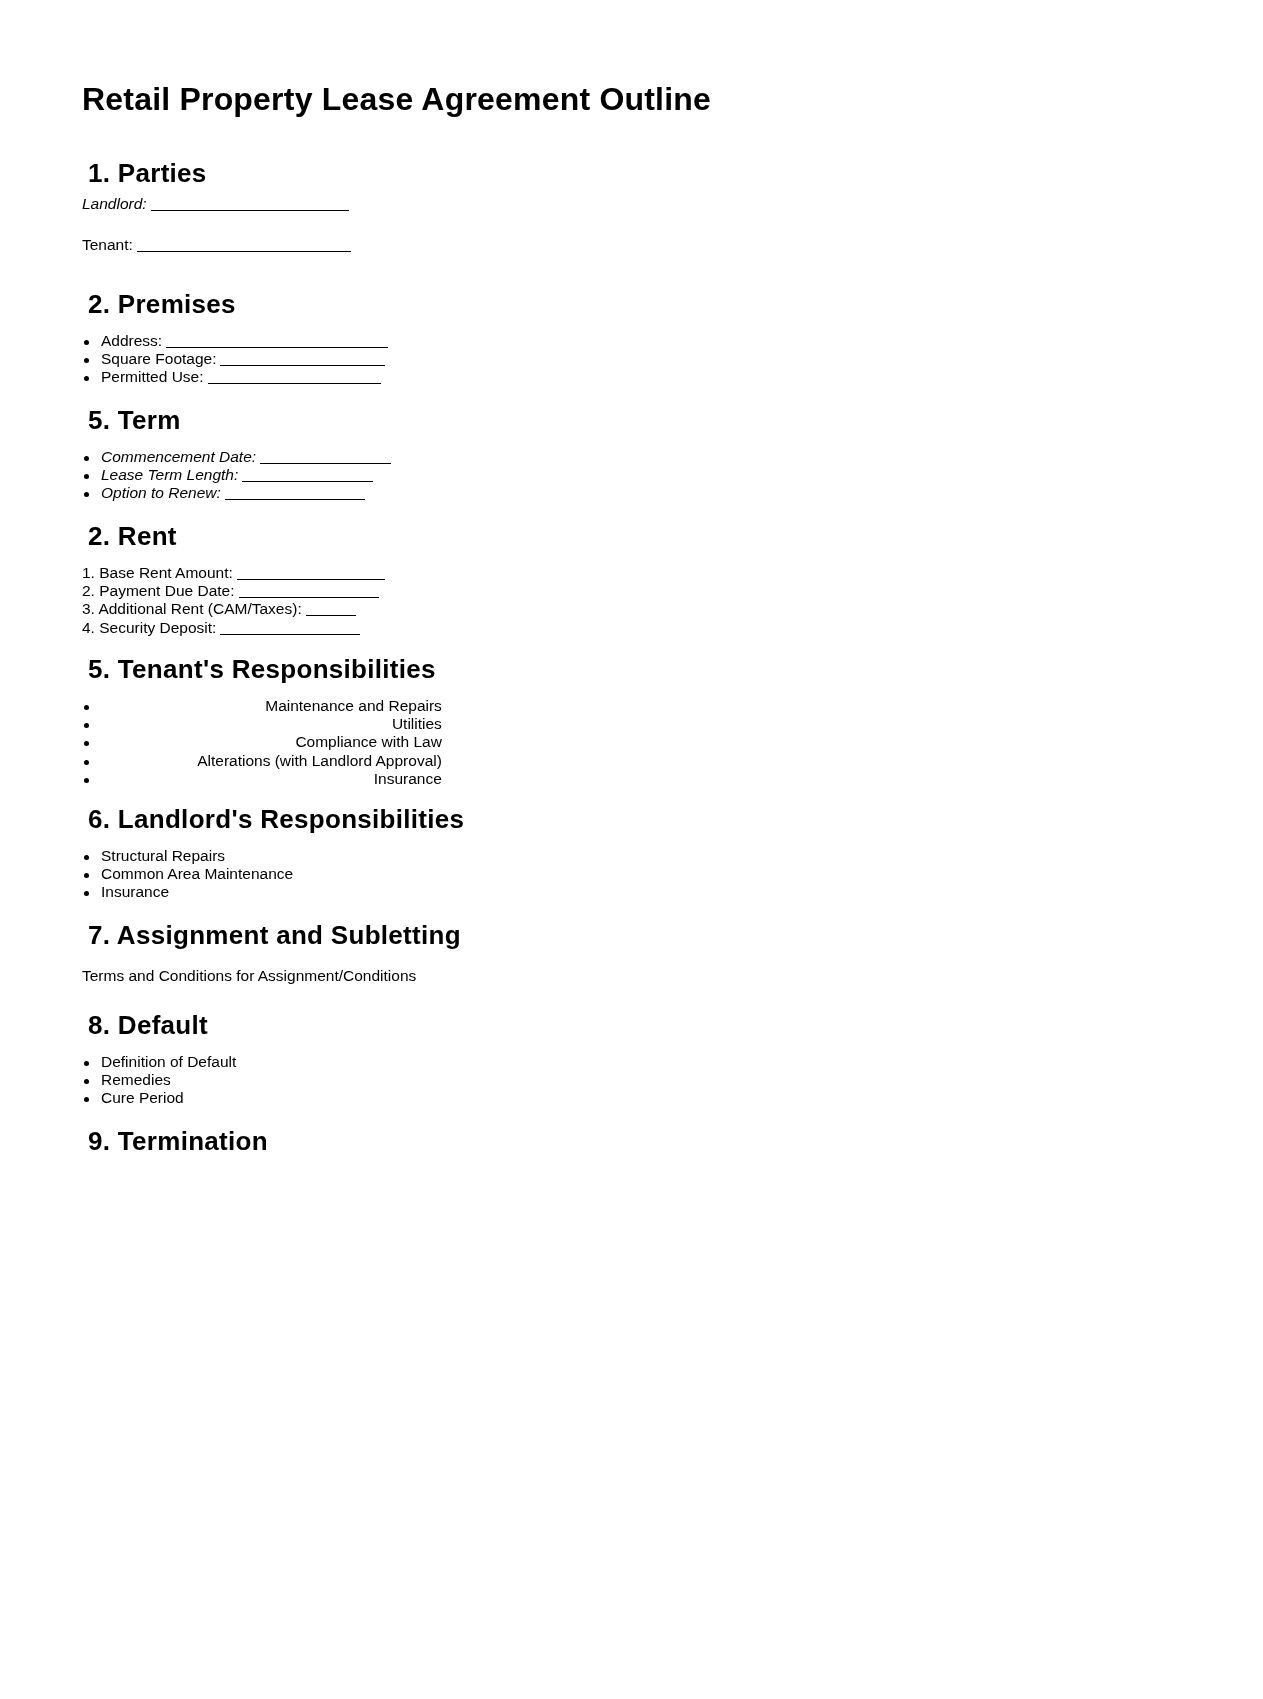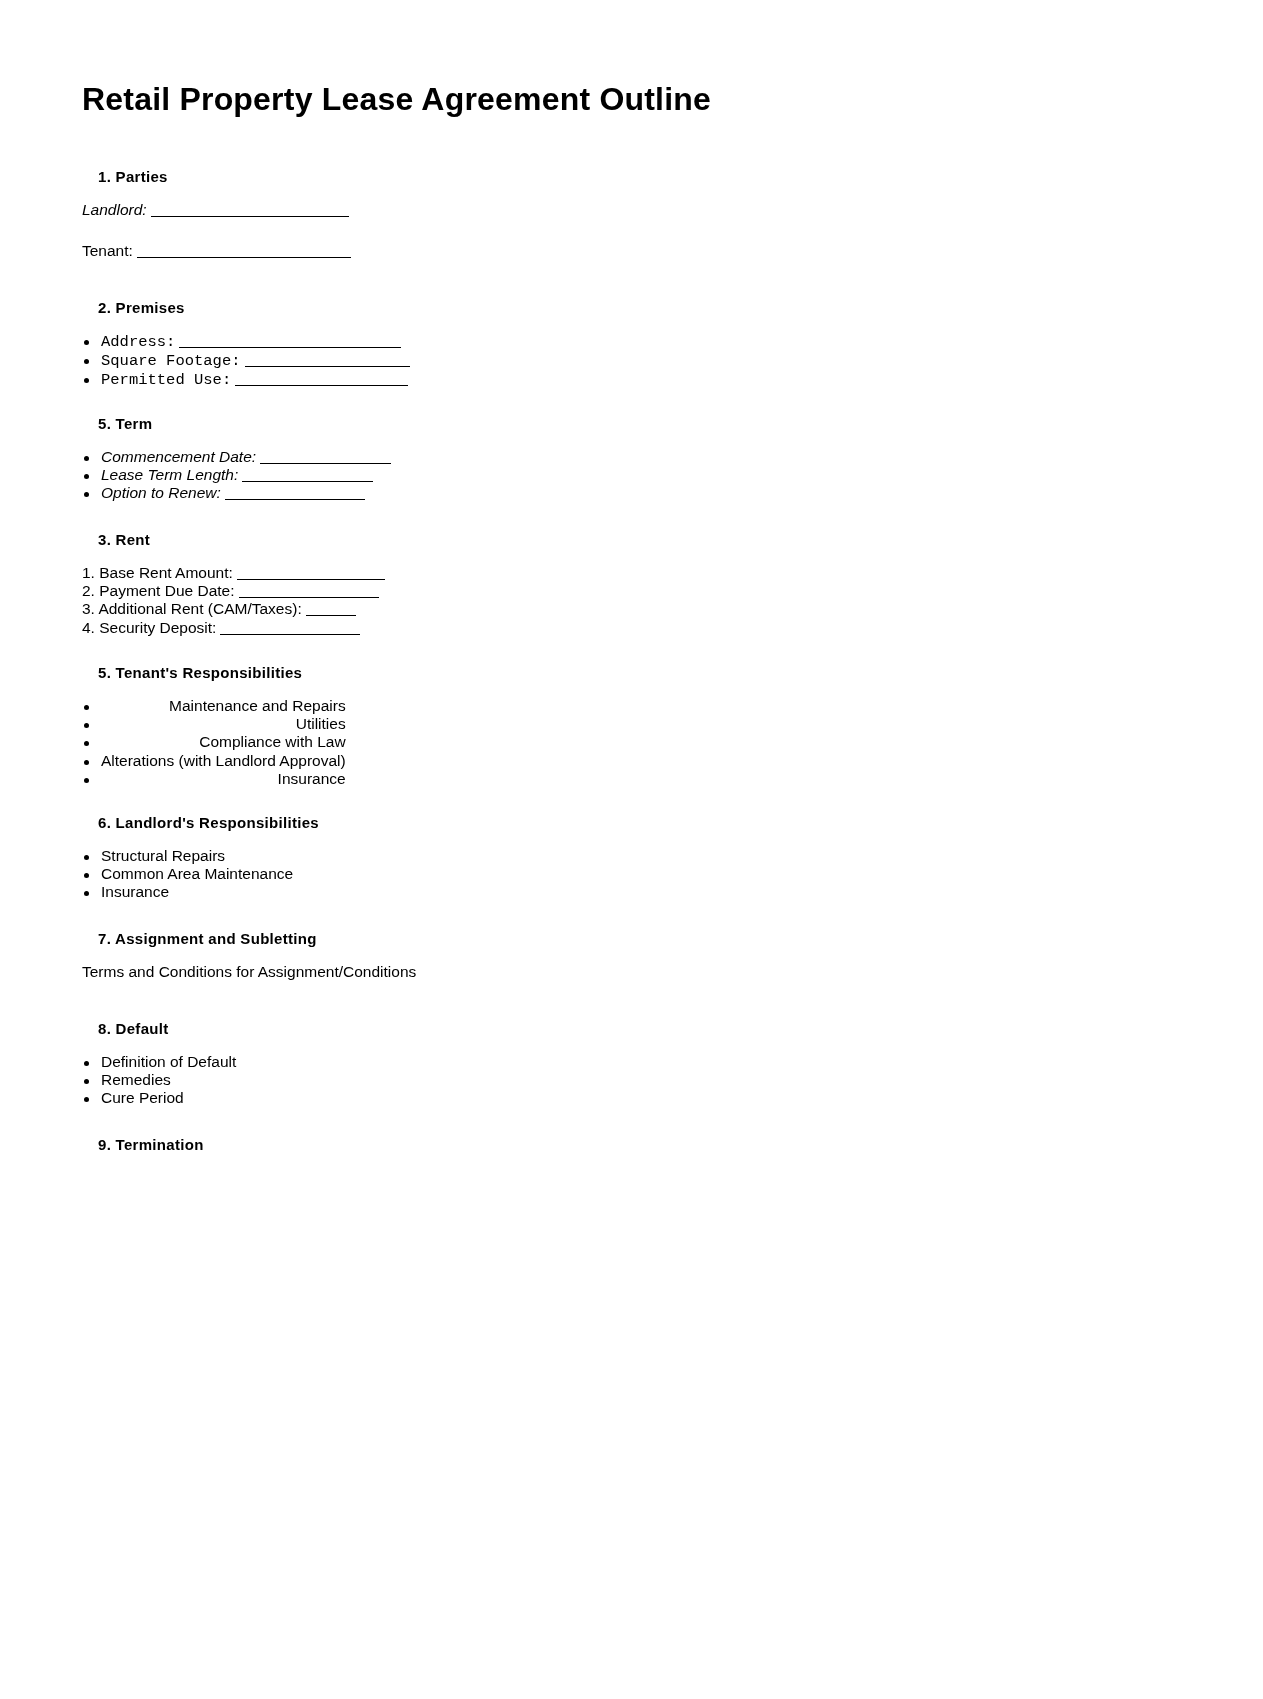--- a/index.html
+++ b/index.html
@@ -26,23 +26,23 @@
       font-size: 32px;
       font-weight: bold;
       margin: 0;
       position: absolute;
       top: 81px;
       left: 0;
       white-space: nowrap;
       letter-spacing: 0.2px;
     }
     h2 {
-      font-size: 15px;
+      font-size: 26px;
       font-weight: bold;
-      margin: 16px;
+      margin: 6px;
       white-space: nowrap;
       letter-spacing: 0.3px;
     }
     .section {
       position: absolute;
       left: 0;
     }
     p.field {
       margin: 0;
       line-height: 18px;
@@ -97,38 +97,38 @@
     <p class="field" style="margin-top:4px;font-style:italic;">
       <span>Landlord:</span><span class="blank" style="width:198px;"></span>
     </p>
     <p class="field" style="margin-top:23px;">
       <span>Tenant:</span><span class="blank" style="width:214px;"></span>
     </p>
   </div>
 
   <div class="section" style="top:283px;">
     <h2>2. Premises</h2>
-    <ul style="margin-top:12px;font-family:Liberation Mono, monospace;">
+    <ul style="margin-top:12px;">
       <li><span>Address:</span><span class="blank" style="width:222px;"></span></li>
       <li><span>Square Footage:</span><span class="blank" style="width:165px;"></span></li>
       <li><span>Permitted Use:</span><span class="blank" style="width:173px;"></span></li>
     </ul>
   </div>
 
   <div class="section" style="top:399px;">
     <h2>5. Term</h2>
     <ul style="margin-top:12px;font-style:italic;">
       <li><span>Commencement Date:</span><span class="blank" style="width:131px;"></span></li>
       <li><span>Lease Term Length:</span><span class="blank" style="width:131px;"></span></li>
       <li><span>Option to Renew:</span><span class="blank" style="width:140px;"></span></li>
     </ul>
   </div>
 
   <div class="section" style="top:515px;">
-    <h2>3. Rent</h2>
+    <h2>2. Rent</h2>
     <ol style="margin-top:12px;">
       <li><span>1.</span> <span>Base Rent Amount:</span><span class="blank" style="width:148px;"></span></li>
       <li><span>2.</span> <span>Payment Due Date:</span><span class="blank" style="width:140px;"></span></li>
       <li><span>3.</span> <span>Additional Rent (CAM/Taxes):</span><span class="blank" style="width:50px;"></span></li>
       <li><span>4.</span> <span>Security Deposit:</span><span class="blank" style="width:140px;"></span></li>
     </ol>
   </div>
 
   <div class="section" style="top:648px;">
     <h2>5. Tenant's Responsibilities</h2>

